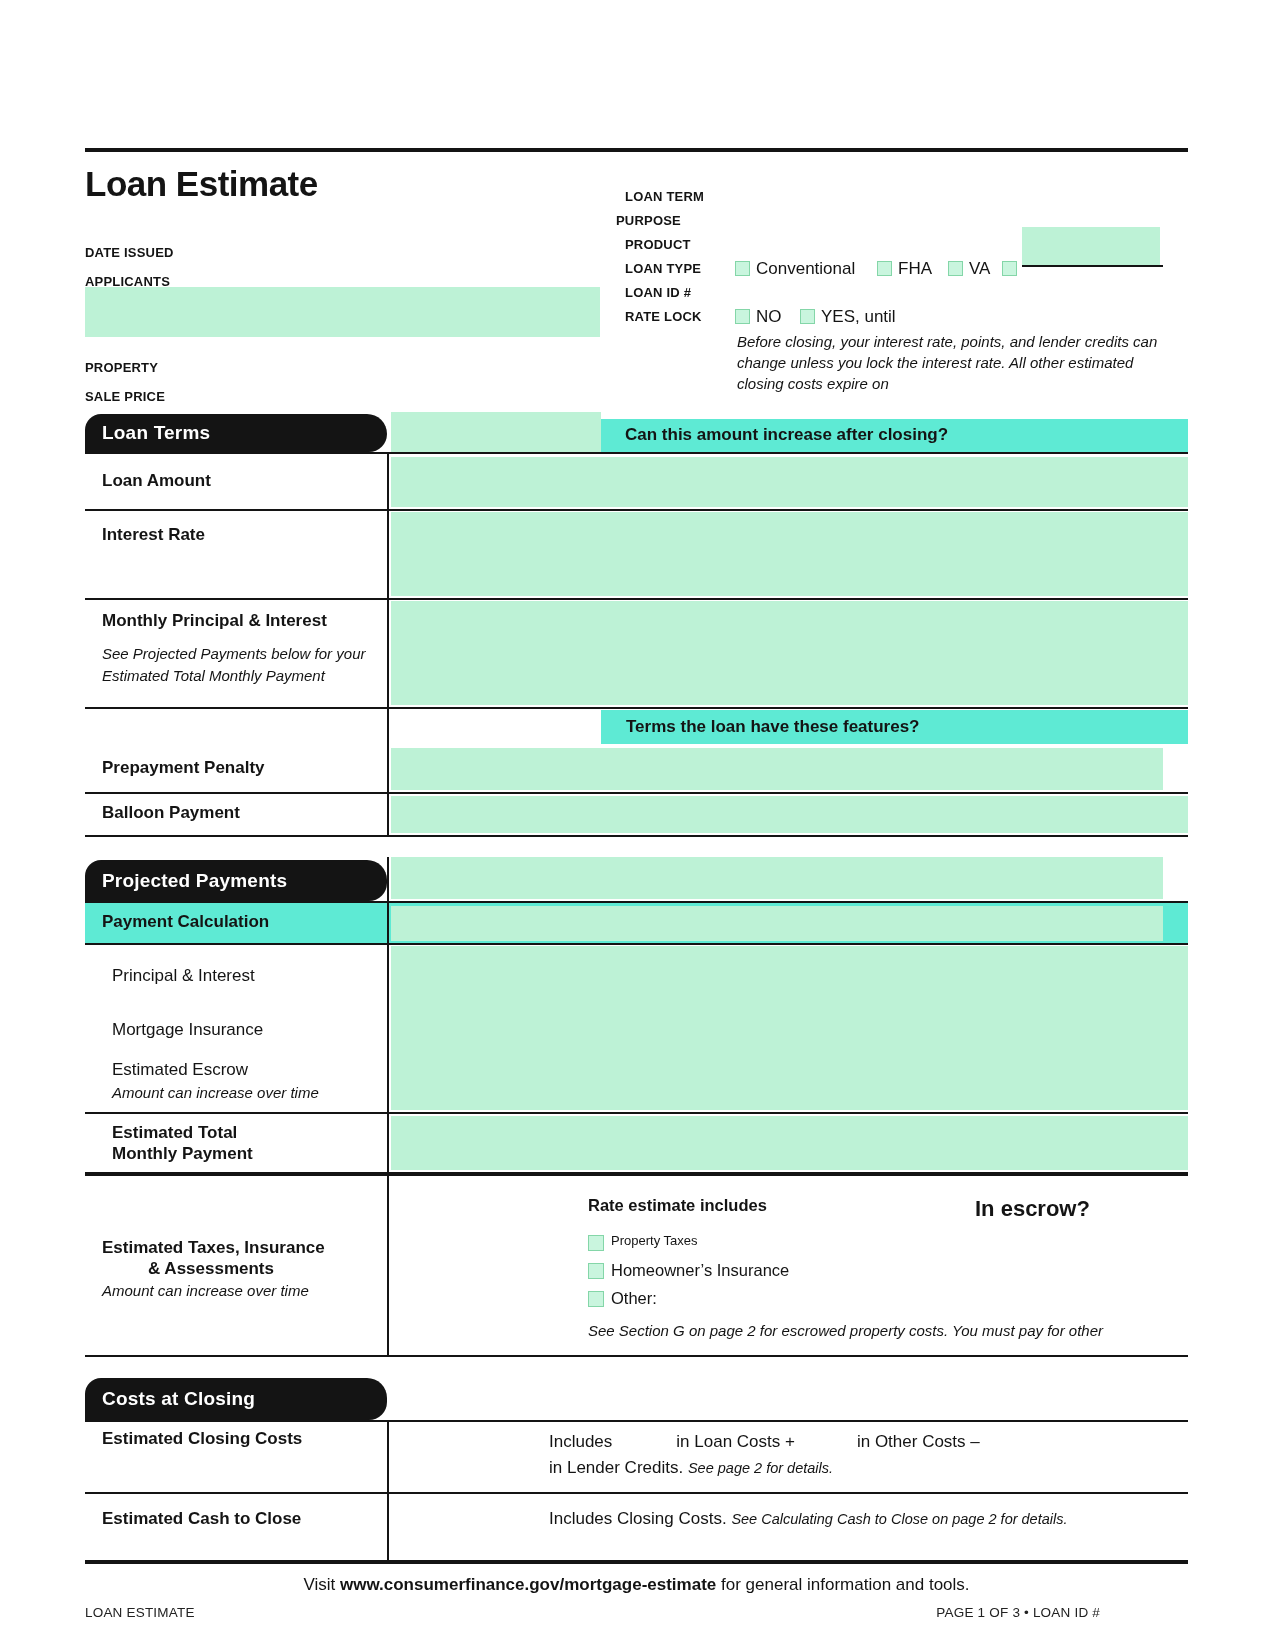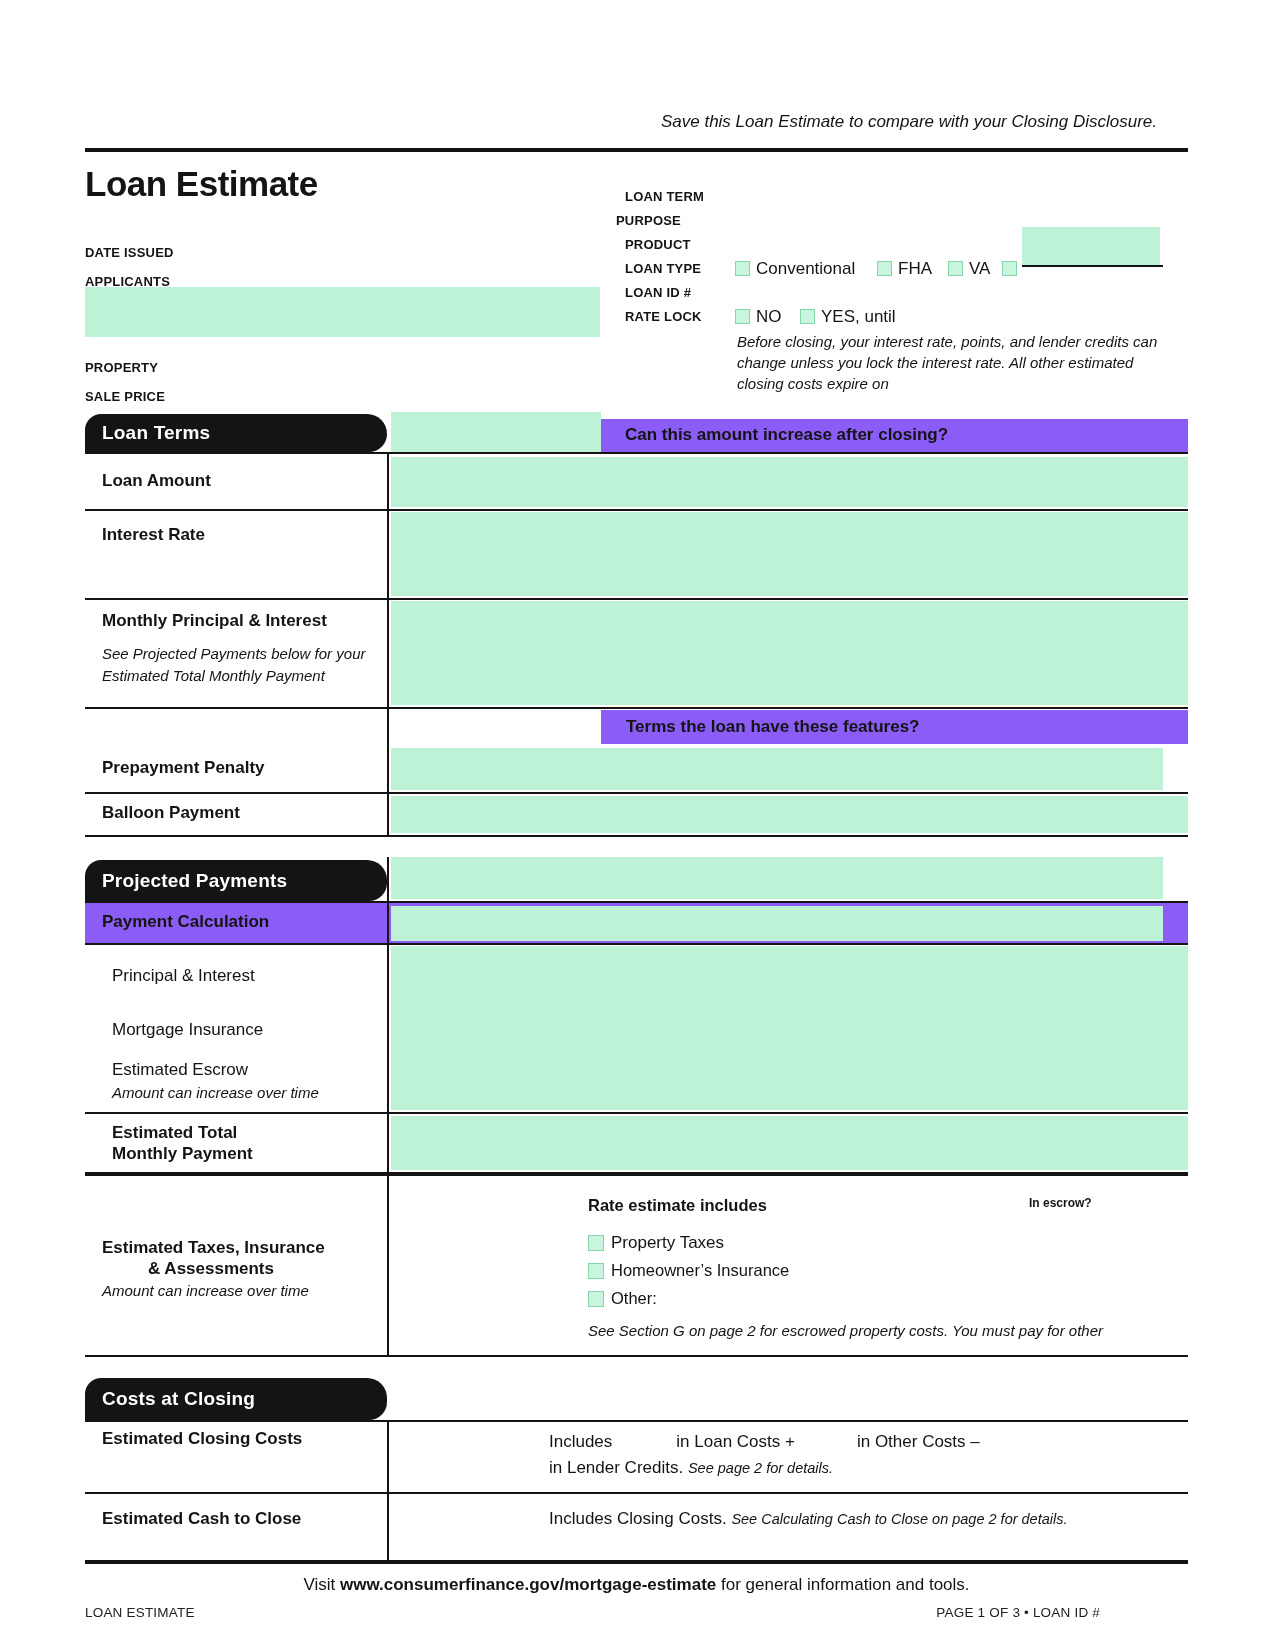--- a/index.html
+++ b/index.html
@@ -11,21 +11,21 @@
   }
   .abs { position:absolute; }
   .lbl  { font-size:13px; font-weight:bold; letter-spacing:.2px; white-space:nowrap; }
   .biglbl { font-size:17px; font-weight:bold; white-space:nowrap; }
   .sublbl { font-size:17px; white-space:nowrap; }
   .it   { font-size:15px; font-style:italic; white-space:nowrap; }
   .it14 { font-size:14.5px; font-style:italic; white-space:nowrap; }
   .green { background:#bdf2d6; }
   .hline { background:#141414; }
   .vline { background:#141414; width:2px; }
-  .grayband { background:#8b5cf6; }
+  .grayband { background:#5eead4; }
   .pill {
     background:#141414; color:#ffffff; display:flex; align-items:center;
     padding-left:17px; border-radius:16px 20px 18px 0;
     font-size:19px; font-weight:bold; letter-spacing:.2px;
   }
   .chk {
     width:15px; height:15px; background:#c9f5de;
     border:1.5px solid #84d6a8; display:inline-block;
   }
   .title { font-size:35px; font-weight:bold; letter-spacing:-.5px; white-space:nowrap; }
@@ -35,21 +35,20 @@
   .visit { font-size:17px; white-space:nowrap; text-align:center; }
   .gap64 { display:inline-block; width:64px; }
   .gap62 { display:inline-block; width:62px; }
   .underline-blank { border-bottom:2px solid #141414; }
 </style>
 </head>
 <body>
 
 <div id="page">
 
-  <div class="abs savenote" style="top:112px; right:118px;">Save this Loan Estimate to compare with your Closing Disclosure.</div>
 
   <div class="abs hline" style="left:85px; top:148px; width:1103px; height:4px;"></div>
 
   <div class="abs title" style="left:85px; top:164px;">Loan Estimate</div>
 
   <div class="abs lbl" style="left:85px; top:245px;">DATE ISSUED</div>
   <div class="abs lbl" style="left:85px; top:274px;">APPLICANTS</div>
   <div class="abs green" style="left:85px; top:287px; width:515px; height:50px;"></div>
   <div class="abs lbl" style="left:85px; top:360px;">PROPERTY</div>
   <div class="abs lbl" style="left:85px; top:389px;text-align:right;">SALE PRICE</div>
@@ -148,24 +147,24 @@
   <div class="abs green" style="left:391px; top:1116px; width:797px; height:54px;"></div>
   <div class="abs hline" style="left:85px; top:1172px; width:1103px; height:4px;"></div>
 
   <div class="abs" style="left:102px; top:1237px; line-height:21px;">
     <span class="biglbl" style="display:block;">Estimated Taxes, Insurance</span>
     <span class="biglbl" style="display:block;margin-left:46px;">&amp; Assessments</span>
   </div>
   <div class="abs it" style="left:102px; top:1282px;">Amount can increase over time</div>
 
   <div class="abs qhead" style="left:588px; top:1196px; font-size:16.5px;">Rate estimate includes</div>
-  <div class="abs qhead" style="left:1029px; top:1196px; font-size:12px;">In escrow?</div>
+  <div class="abs qhead" style="left:975px; top:1196px; font-size:22px;">In escrow?</div>
 
   <div class="abs chk" style="left:588px; top:1235px; width:16px; height:16px;"></div>
-  <div class="abs sublbl" style="left:611px; top:1233px; font-size:17px;">Property Taxes</div>
+  <div class="abs sublbl" style="left:611px; top:1233px; font-size:13px;">Property Taxes</div>
   <div class="abs chk" style="left:588px; top:1263px; width:16px; height:16px;"></div>
   <div class="abs sublbl" style="left:611px; top:1261px; font-size:16.5px;">Homeowner’s Insurance</div>
   <div class="abs chk" style="left:588px; top:1291px; width:16px; height:16px;"></div>
   <div class="abs sublbl" style="left:611px; top:1289px; font-size:16.5px;">Other:</div>
 
   <div class="abs" style="left:588px; top:1320px; line-height:21px;">
     <span class="it" style="display:block;">See Section G on page 2 for escrowed property costs. You must pay for other</span>
   </div>
   <div class="abs hline" style="left:85px; top:1355px; width:1103px; height:2px;"></div>
 

